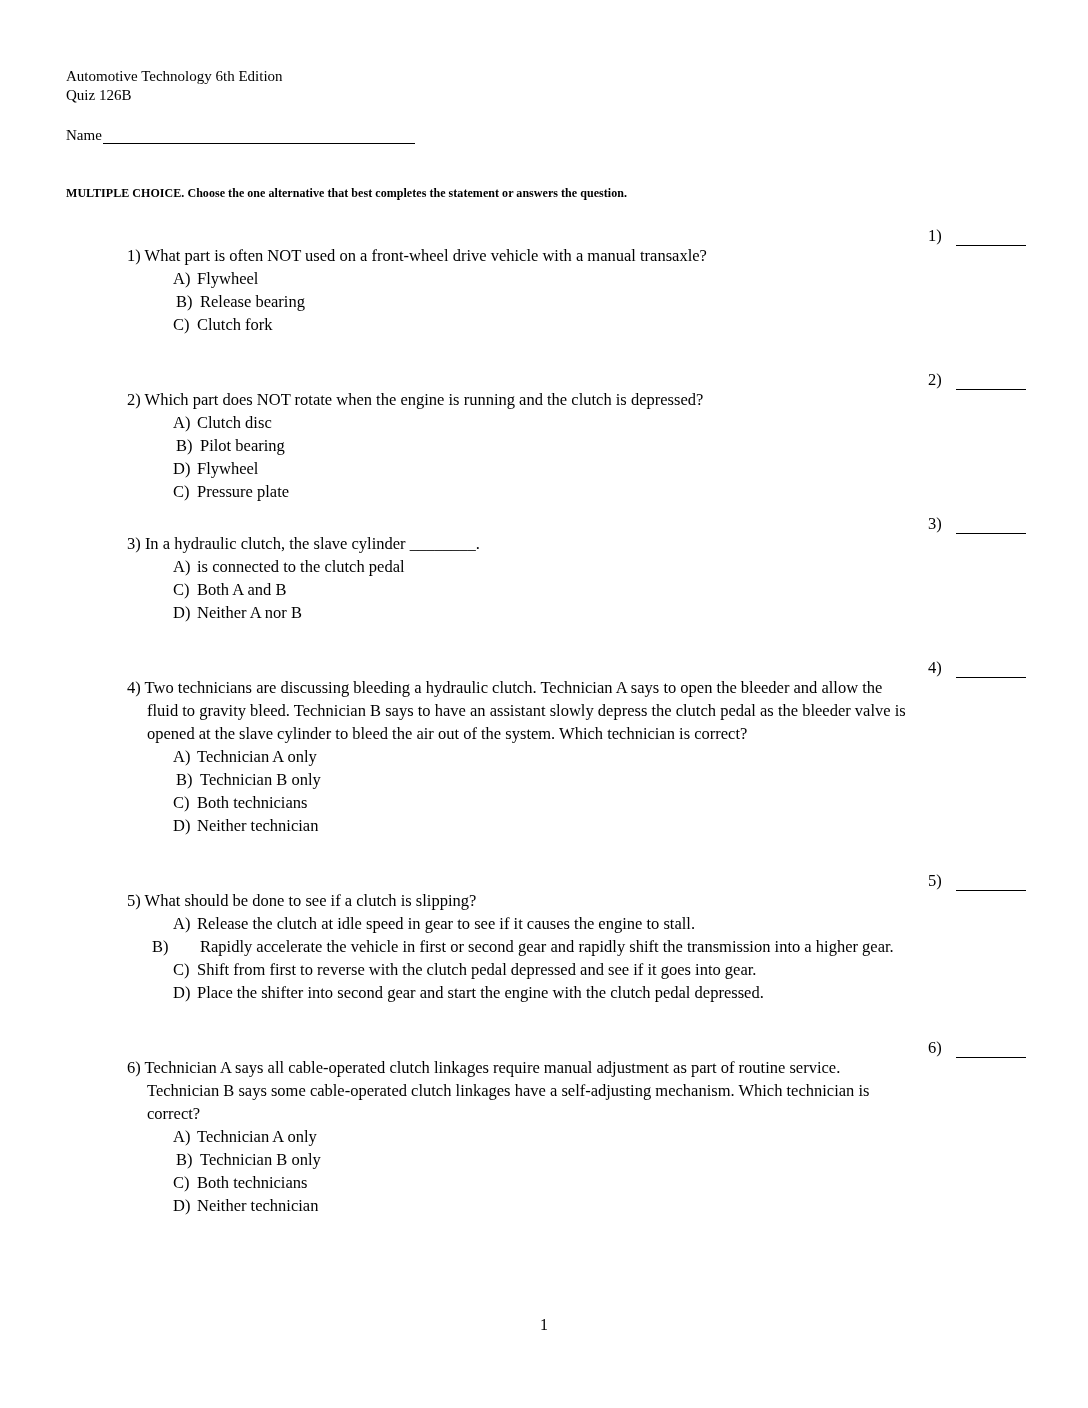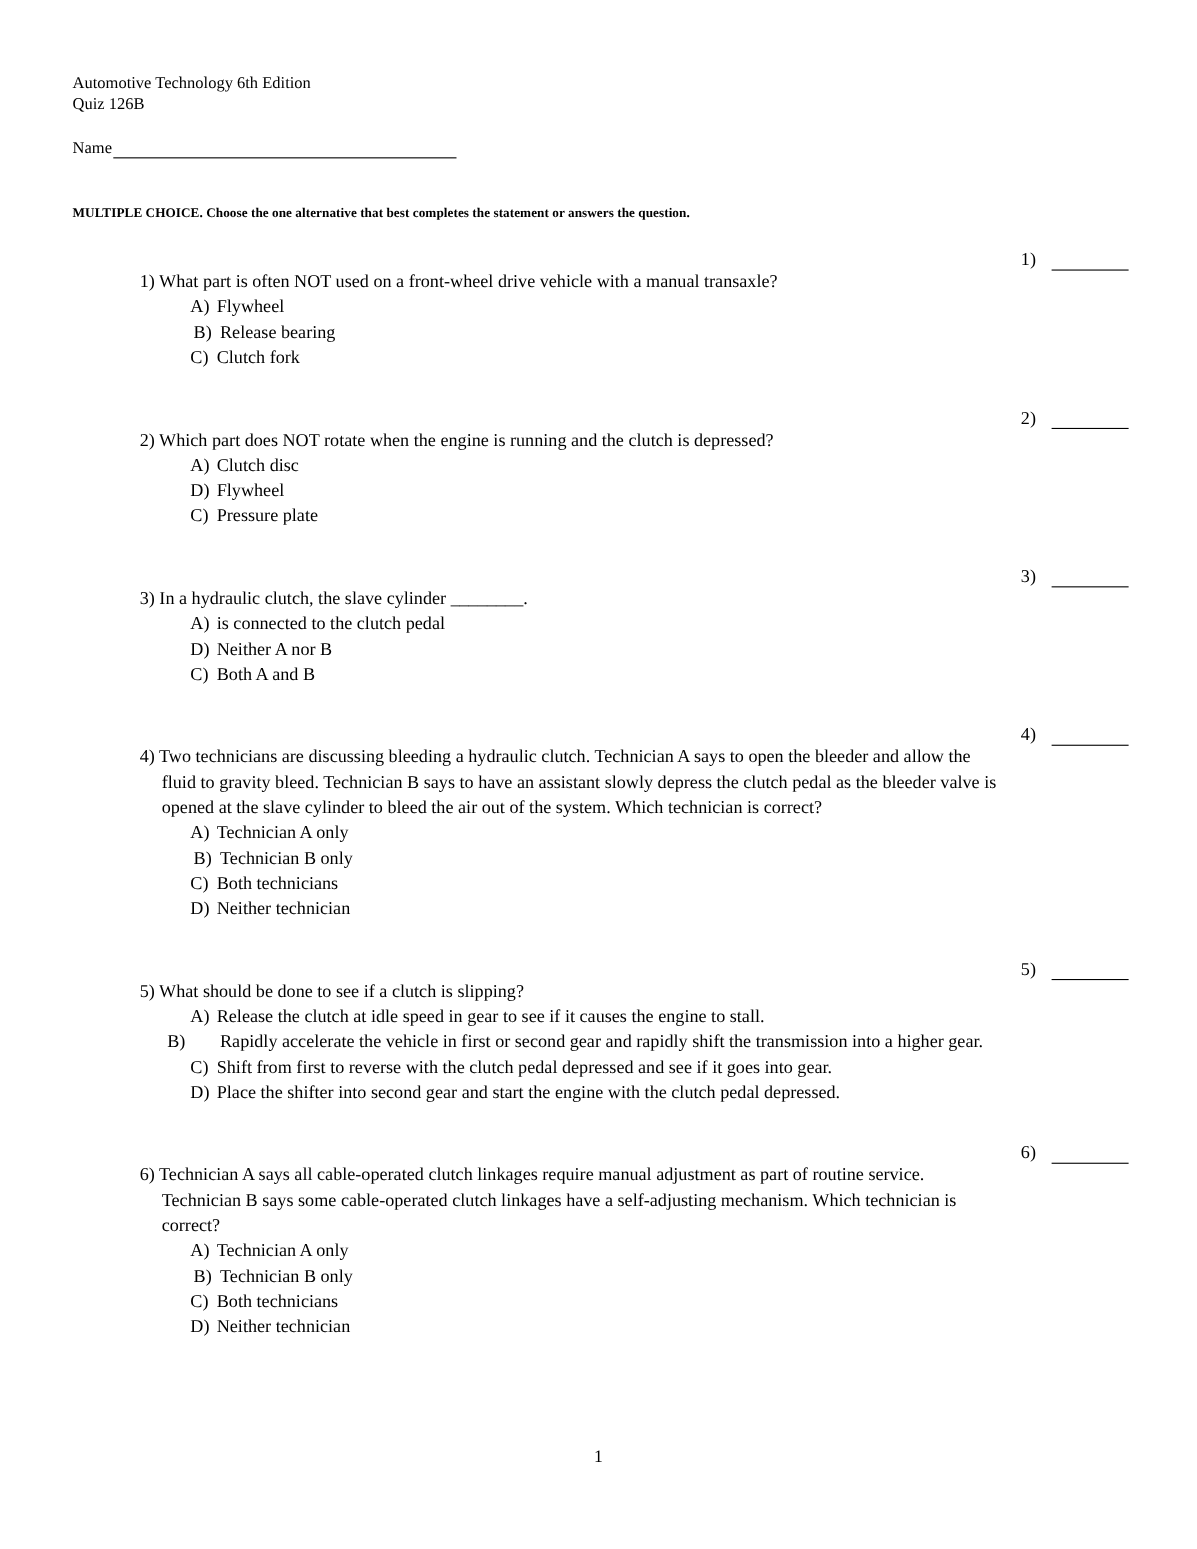--- a/index.html
+++ b/index.html
@@ -44,33 +44,34 @@
   <p class="opt"><span class="opt-label">C)</span><span class="opt-text">Clutch fork</span></p>
 </div>
 <div class="ans" style="top:226px">
   <span class="ans-num">1)</span>
     <span class="ans-line"></span>
 </div>
 
 <div class="q" style="top:368px">
   <p class="q-stem"><span>2)</span> <span>Which part does NOT rotate when the engine is running and the clutch is depressed?</span></p>
   <p class="opt"><span class="opt-label">A)</span><span class="opt-text">Clutch disc</span></p>
+  <p class="opt opt-b"><span class="opt-label">B)</span><span class="opt-text">Pilot bearing</span></p>
   <p class="opt"><span class="opt-label">D)</span><span class="opt-text">Flywheel</span></p>
   <p class="opt"><span class="opt-label">C)</span><span class="opt-text">Pressure plate</span></p>
 </div>
 <div class="ans" style="top:370px">
   <span class="ans-num">2)</span>
     <span class="ans-line"></span>
 </div>
 
 <div class="q" style="top:512px">
   <p class="q-stem"><span>3)</span> <span>In a hydraulic clutch, the slave cylinder ________.</span></p>
   <p class="opt"><span class="opt-label">A)</span><span class="opt-text">is connected to the clutch pedal</span></p>
+  <p class="opt"><span class="opt-label">C)</span><span class="opt-text">Both A and B</span></p>
   <p class="opt"><span class="opt-label">D)</span><span class="opt-text">Neither A nor B</span></p>
-  <p class="opt"><span class="opt-label">C)</span><span class="opt-text">Both A and B</span></p>
 </div>
 <div class="ans" style="top:514px">
   <span class="ans-num">3)</span>
     <span class="ans-line"></span>
 </div>
 
 <div class="q" style="top:656px">
   <p class="q-stem"><span>4)</span> <span>Two technicians are discussing bleeding a hydraulic clutch. Technician A says to open the bleeder and allow the fluid to gravity bleed. Technician B says to have an assistant slowly depress the clutch pedal as the bleeder valve is opened at the slave cylinder to bleed the air out of the system. Which technician is correct?</span></p>
   <p class="opt"><span class="opt-label">A)</span><span class="opt-text">Technician A only</span></p>
   <p class="opt opt-b"><span class="opt-label">B)</span><span class="opt-text">Technician B only</span></p>

